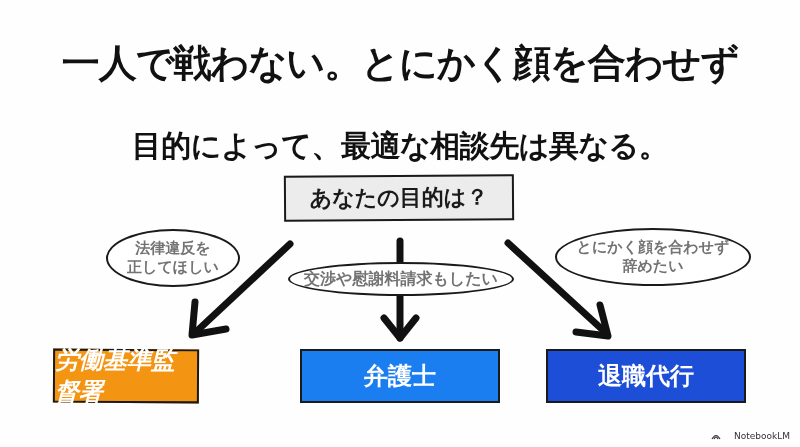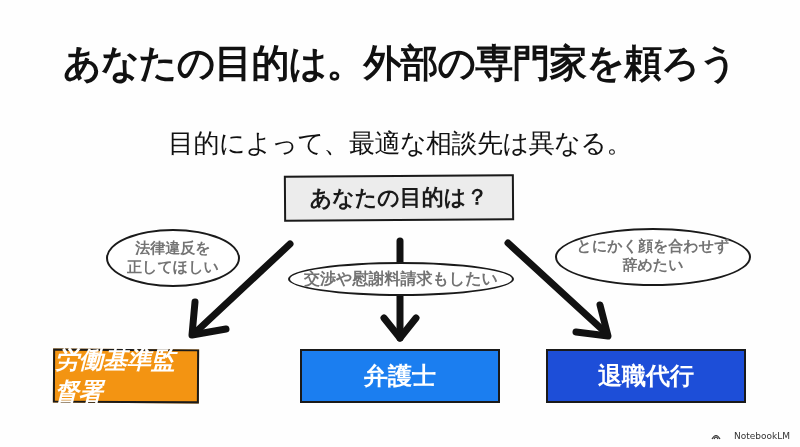--- a/index.html
+++ b/index.html
@@ -8,56 +8,56 @@
     background:#fefefe;
     font-family:"DejaVu Sans", "Liberation Sans", sans-serif;
     color:#111;
   }
   .title {
     position:absolute; left:0; top:38px; width:800px; text-align:center;
     font-size:38px; font-weight:bold; letter-spacing:-1px; color:#111;
   }
   .subtitle {
     position:absolute; left:0; top:126px; width:800px; text-align:center;
-    font-size:26px; font-weight:normal; color:#111; letter-spacing:-0.5px;
+    font-size:30px; font-weight:bold; color:#111; letter-spacing:-0.5px;
   }
   .question {
     position:absolute; left:284px; top:175px; width:230px; height:46px;
     background:#ececec; border:2px solid #1a1a1a;
     box-sizing:border-box; display:flex; align-items:center; justify-content:center;
     font-size:22px; font-weight:bold; color:#1a1a1a;
     transform:rotate(-0.4deg);
   }
   .bubble {
     position:absolute; border:2px solid #1a1a1a; background:#fff;
     border-radius:50%; box-sizing:border-box;
     display:flex; align-items:center; justify-content:center; text-align:center;
     font-size:15px; font-weight:bold; line-height:1.3; color:#737373;
   }
   .b1 { left:106px; top:229px; width:134px; height:58px; }
   .b2 { left:288px; top:262px; width:226px; height:34px; font-size:16px; }
-  .b3 { left:555px; top:228px; width:196px; height:58px;font-family:Liberation Mono, monospace; }
+  .b3 { left:555px; top:228px; width:196px; height:58px; }
   .dest {
     position:absolute; top:349px; height:54px; box-sizing:border-box;
     border:2px solid #1a1a1a; display:flex; align-items:center; justify-content:center;
     color:#fff; font-size:24px; font-weight:bold;
   }
   .d1 { left:53px; width:146px; background:#f39412; transform:rotate(0.3deg);font-style:italic; }
   .d2 { left:228px; width:146px; background:#1b7ef0; }
   .d3 { left:404px; width:146px; background:#1d4ed8; }
   svg.arrows { position:absolute; left:0; top:0; }
   .watermark {
     position:absolute; right:10px; bottom:6px; font-size:9px; color:#333;
     display:flex; align-items:center; gap:13px;
   }
 </style>
 </head>
 <body>
 
-<div class="title">あなたの目的は。外部の専門家を頼ろう</div>
+<div class="title">一人で戦わない。とにかく顔を合わせず</div>
 <div class="subtitle">目的によって、最適な相談先は異なる。</div>
 
 <div class="question">
   <span>あなたの目的は？</span>
 </div>
 
 <svg class="arrows" width="800" height="447">
   <g stroke="#111" stroke-width="7" stroke-linecap="round" stroke-linejoin="round" fill="none">
     <line x1="290" y1="244" x2="198" y2="330"></line>
     <polyline points="195,302 192,335 226,329"></polyline>

